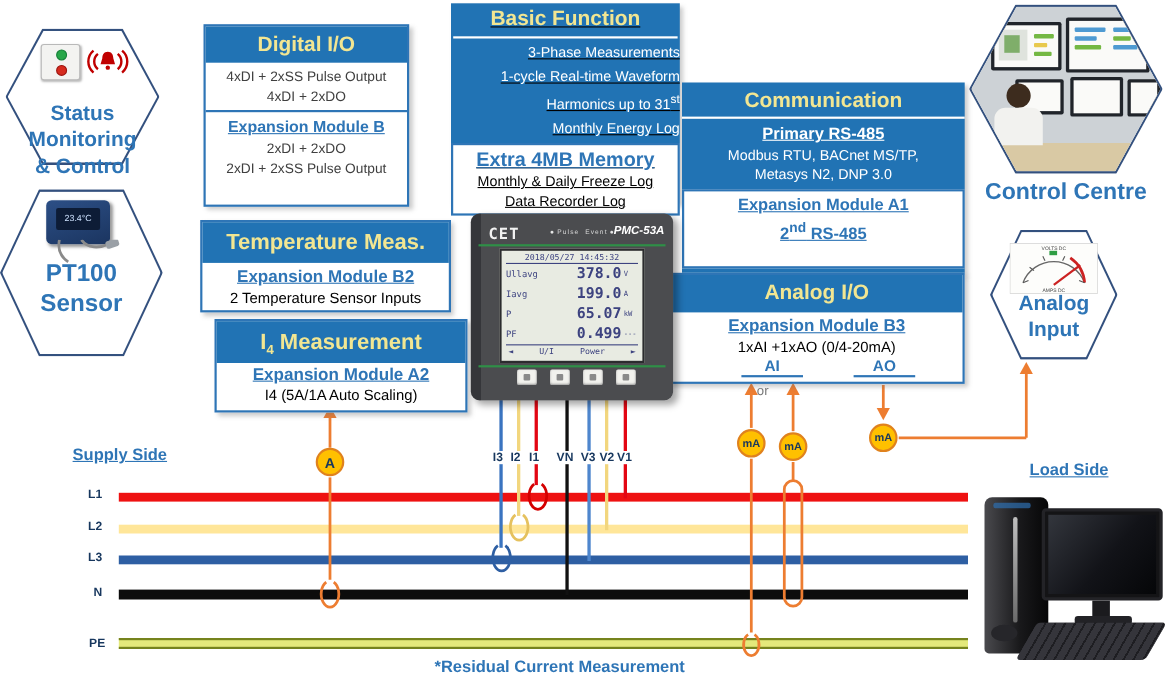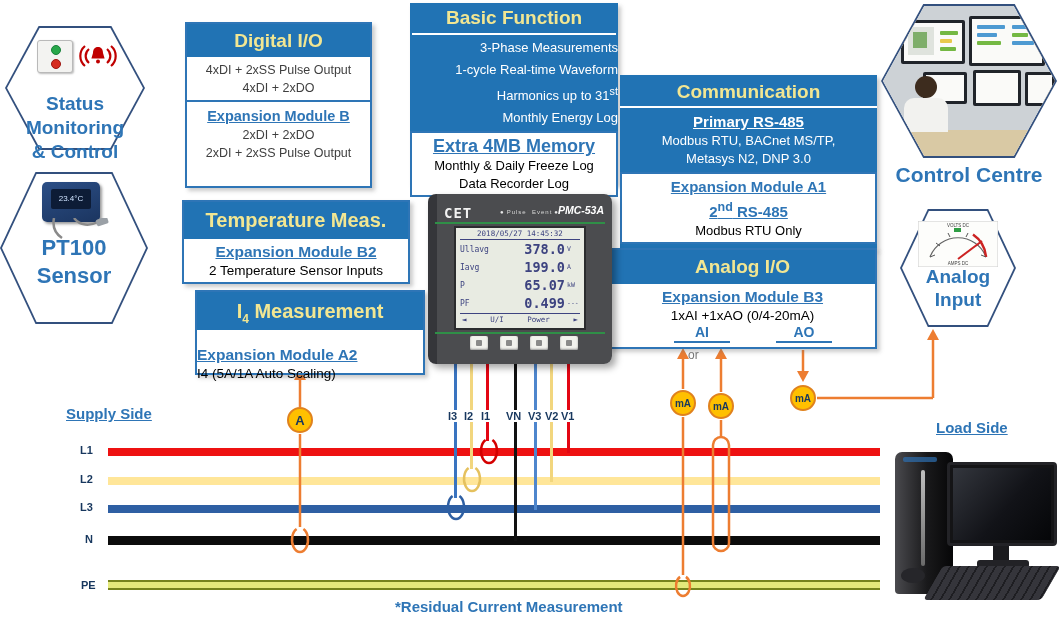--- a/index.html
+++ b/index.html
@@ -28,21 +28,21 @@
 
   
   #box-digital{left:185px;top:22px;width:187px;height:166px;}
   #box-digital .panel-header{height:33px;font-size:19px;line-height:33px;}
   #box-digital section{padding:4px 0 3px;text-align:center;}
   #box-digital section+section{border-top:2px solid #2e75b6;}
   #box-digital .heading{font-size:14.5px;line-height:20px;}
   #box-digital p{font-size:12.5px;line-height:18px;}
 
   
-  #box-basic{left:410px;top:3px;width:208px;height:182px;}
+  #box-basic{left:410px;top:3px;width:208px;height:182px;text-decoration:underline;}
   #box-basic .panel-header{height:30px;font-size:19px;line-height:30px;background:none;}
   #box-basic hr{border:none;border-top:2px solid #fff;margin:0 2px;}
   #box-basic .feat{font-size:13px;line-height:19px;text-align:right;padding-top:3px;}
   #box-basic .subwhite{margin-top:4px;height:66px;text-align:center;padding-top:3px;}
   #box-basic .subwhite .heading{font-size:18px;line-height:21px;}
   #box-basic .subwhite p{font-size:13px;line-height:18px;}
 
   
   #box-comm{left:620px;top:75px;width:257px;height:175px;}
   #box-comm .panel-header{height:33px;font-size:19px;line-height:33px;background:none;border-bottom:2px solid #fff;}
@@ -57,21 +57,21 @@
   #box-temp{left:182px;top:200px;width:228px;height:84px;}
   #box-temp .panel-header{height:37px;font-size:20px;line-height:37px;}
   #box-temp .body{text-align:center;padding-top:2px;}
   #box-temp .heading{font-size:15.5px;line-height:21px;}
   #box-temp p{font-size:13.5px;line-height:18px;}
 
   
   #box-i4{left:195px;top:290px;width:230px;height:85px;}
   #box-i4 .panel-header{height:38px;font-size:20px;line-height:38px;}
   #box-i4 .panel-header sub{font-size:12px;}
-  #box-i4 .body{text-align:left;padding-top:14px;}
+  #box-i4 .body{text-align:center;padding-top:0;}
   #box-i4 .heading{font-size:15.5px;line-height:21px;}
   #box-i4 p{font-size:13.5px;line-height:18px;}
 
   
   #box-analog{left:608px;top:248px;width:269px;height:101px;}
   #box-analog .panel-header{height:34px;font-size:19px;line-height:34px;}
   #box-analog .body{text-align:center;padding-top:2px;position:relative;height:63px;}
   #box-analog .heading{font-size:15.5px;line-height:21px;}
   #box-analog p{font-size:13.5px;line-height:18px;}
   .aiao{position:absolute;font-size:14px;font-weight:700;color:#2e75b6;width:56px;text-align:center;
@@ -393,21 +393,20 @@
 <div class="panel-blue" id="box-comm">
   <div class="panel-header">Communication</div>
   <div class="bluepart">
     <div class="whiteheading">Primary RS-485</div>
     <p class="whitetext">Modbus RTU, BACnet MS/TP,</p>
     <p class="whitetext">Metasys N2, DNP 3.0</p>
   </div>
   <div class="subwhite">
     <div class="heading">Expansion Module A1</div>
     <div class="heading"><span>2</span><sup>nd</sup><span> RS-485</span></div>
-    <p class="bluetext">Modbus RTU Only</p>
   </div>
 </div>
 
 <div class="panel" id="box-temp">
   <div class="panel-header">Temperature Meas.</div>
   <div class="body">
     <div class="heading">Expansion Module B2</div>
     <p class="bluetext">2 Temperature Sensor Inputs</p>
   </div>
 </div>

